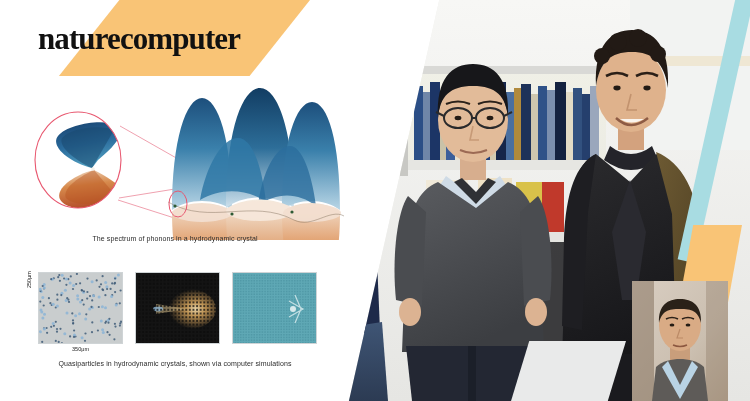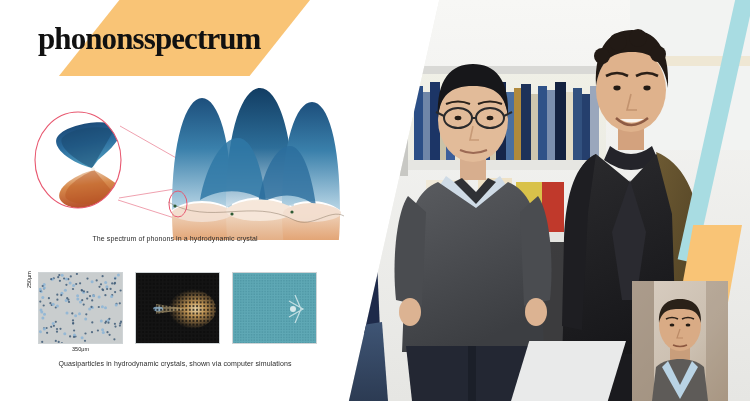--- a/index.html
+++ b/index.html
@@ -154,21 +154,21 @@
 
   svg{display:block;}
 </style>
 </head>
 <body>
 
 <div class="canvas">
 
   <div class="masthead-band"></div>
   <div class="masthead-logo">
-    <span class="w1">phonons</span><span class="w2">spectrum</span>
+    <span class="w1">nature</span><span class="w2">computer</span>
   </div>
 
   <div class="left-panel">
 
     <div class="spectrum-figure">
       <svg class="spectrum-svg" width="350" height="160" viewBox="0 0 350 160">
         <defs>
           <linearGradient id="coneTop" x1="0" y1="0" x2="0.3" y2="1">
             <stop offset="0%" stop-color="#17406c"></stop>
             <stop offset="55%" stop-color="#2a6b9c"></stop>

